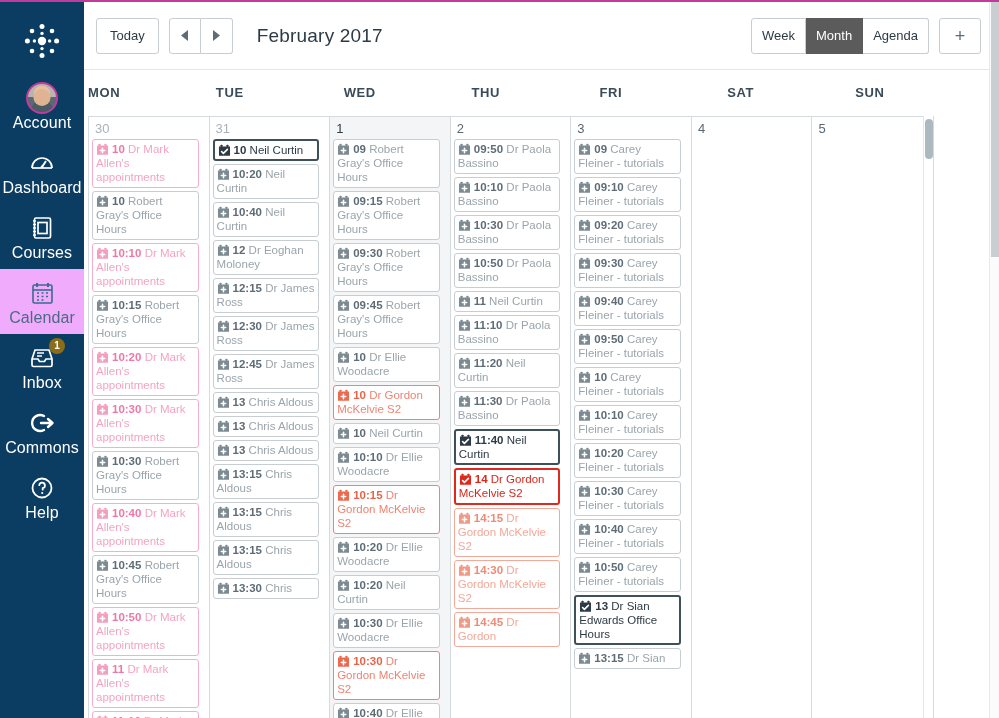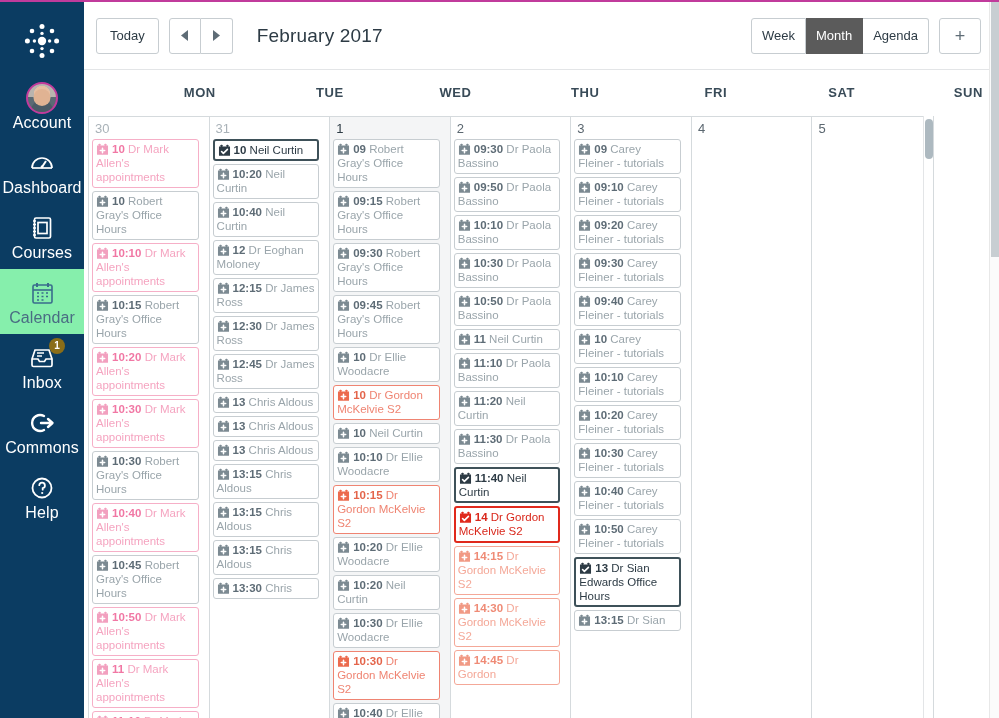--- a/index.html
+++ b/index.html
@@ -44,21 +44,21 @@
   }
   .nav-item .nav-ico { height: 30px; display:flex; align-items:center; justify-content:center; position: relative;}
   .nav-item .nav-label {
     font-size: 16px;
     line-height: 14px;
     margin-top: 3px;
     letter-spacing: .1px;
     color: #fff;
   }
   .nav-item.active {
-    background: #86efac;
+    background: #f0abfc;
   }
   .nav-item.active .nav-label { color: #4a6c83; }
   .nav-item.active .nav-ico svg { color: #3a6c8c; }
   .avatar {
     width: 32px; height: 32px; border-radius: 50%;
     border: 2px solid #c13b9c;
     background:
       radial-gradient(circle at 50% 36%, #e7bfa2 0 36%, rgba(0,0,0,0) 37%),
       linear-gradient(#b9b4ae 0 46%, #5a6a74 46% 100%),
       #8a8a8a;
@@ -145,21 +145,21 @@
 
   
   #dow-header {
     display: flex;
     height: 44px;
     align-items: center;
     padding: 0 2px 0 4px;
   }
   .dow {
     flex: 1 1 0;
-    text-align: right;
+    text-align: left;
     font-size: 13px;
     color: #394b58;
     letter-spacing: .6px;
     font-weight: bold;
   }
   #dow-header .dow:last-child { margin-right: 14px; }
 
   
   #cal-grid-wrap {
     position: absolute;
@@ -674,26 +674,20 @@
                 <path d="M8 6.6v5.4M5.3 9.3h5.4" stroke="#ffffff" stroke-width="1.9" stroke-linecap="round"></path>
               </svg><span class="t">10:40</span> <span class="n">Dr Ellie</span></div>
           </div>
           <div class="day-col">
             <div class="day-num">2</div>
             <div class="event grey"><svg viewBox="0 0 16 16" width="13" height="13" class="ico">
                 <path d="M1.2 3.2h13.6v11.3H1.2z" fill="#7c8a92"></path>
                 <rect x="3.2" y="0.9" width="2.3" height="3.2" rx="0.6" fill="#7c8a92"></rect>
                 <rect x="10.5" y="0.9" width="2.3" height="3.2" rx="0.6" fill="#7c8a92"></rect>
                 <path d="M8 6.6v5.4M5.3 9.3h5.4" stroke="#ffffff" stroke-width="1.9" stroke-linecap="round"></path>
-              </svg><span class="t">09:30</span> <span class="n">Dr Paola Bassino</span></div>
-            <div class="event grey"><svg viewBox="0 0 16 16" width="13" height="13" class="ico">
-                <path d="M1.2 3.2h13.6v11.3H1.2z" fill="#7c8a92"></path>
-                <rect x="3.2" y="0.9" width="2.3" height="3.2" rx="0.6" fill="#7c8a92"></rect>
-                <rect x="10.5" y="0.9" width="2.3" height="3.2" rx="0.6" fill="#7c8a92"></rect>
-                <path d="M8 6.6v5.4M5.3 9.3h5.4" stroke="#ffffff" stroke-width="1.9" stroke-linecap="round"></path>
               </svg><span class="t">09:50</span> <span class="n">Dr Paola Bassino</span></div>
             <div class="event grey"><svg viewBox="0 0 16 16" width="13" height="13" class="ico">
                 <path d="M1.2 3.2h13.6v11.3H1.2z" fill="#7c8a92"></path>
                 <rect x="3.2" y="0.9" width="2.3" height="3.2" rx="0.6" fill="#7c8a92"></rect>
                 <rect x="10.5" y="0.9" width="2.3" height="3.2" rx="0.6" fill="#7c8a92"></rect>
                 <path d="M8 6.6v5.4M5.3 9.3h5.4" stroke="#ffffff" stroke-width="1.9" stroke-linecap="round"></path>
               </svg><span class="t">10:10</span> <span class="n">Dr Paola Bassino</span></div>
             <div class="event grey"><svg viewBox="0 0 16 16" width="13" height="13" class="ico">
                 <path d="M1.2 3.2h13.6v11.3H1.2z" fill="#7c8a92"></path>
                 <rect x="3.2" y="0.9" width="2.3" height="3.2" rx="0.6" fill="#7c8a92"></rect>
@@ -791,20 +785,26 @@
                 <path d="M1.2 3.2h13.6v11.3H1.2z" fill="#7c8a92"></path>
                 <rect x="3.2" y="0.9" width="2.3" height="3.2" rx="0.6" fill="#7c8a92"></rect>
                 <rect x="10.5" y="0.9" width="2.3" height="3.2" rx="0.6" fill="#7c8a92"></rect>
                 <path d="M8 6.6v5.4M5.3 9.3h5.4" stroke="#ffffff" stroke-width="1.9" stroke-linecap="round"></path>
               </svg><span class="t">09:40</span> <span class="n">Carey Fleiner - tutorials</span></div>
             <div class="event grey"><svg viewBox="0 0 16 16" width="13" height="13" class="ico">
                 <path d="M1.2 3.2h13.6v11.3H1.2z" fill="#7c8a92"></path>
                 <rect x="3.2" y="0.9" width="2.3" height="3.2" rx="0.6" fill="#7c8a92"></rect>
                 <rect x="10.5" y="0.9" width="2.3" height="3.2" rx="0.6" fill="#7c8a92"></rect>
                 <path d="M8 6.6v5.4M5.3 9.3h5.4" stroke="#ffffff" stroke-width="1.9" stroke-linecap="round"></path>
+              </svg><span class="t">09:50</span> <span class="n">Carey Fleiner - tutorials</span></div>
+            <div class="event grey"><svg viewBox="0 0 16 16" width="13" height="13" class="ico">
+                <path d="M1.2 3.2h13.6v11.3H1.2z" fill="#7c8a92"></path>
+                <rect x="3.2" y="0.9" width="2.3" height="3.2" rx="0.6" fill="#7c8a92"></rect>
+                <rect x="10.5" y="0.9" width="2.3" height="3.2" rx="0.6" fill="#7c8a92"></rect>
+                <path d="M8 6.6v5.4M5.3 9.3h5.4" stroke="#ffffff" stroke-width="1.9" stroke-linecap="round"></path>
               </svg><span class="t">10</span> <span class="n">Carey Fleiner - tutorials</span></div>
             <div class="event grey"><svg viewBox="0 0 16 16" width="13" height="13" class="ico">
                 <path d="M1.2 3.2h13.6v11.3H1.2z" fill="#7c8a92"></path>
                 <rect x="3.2" y="0.9" width="2.3" height="3.2" rx="0.6" fill="#7c8a92"></rect>
                 <rect x="10.5" y="0.9" width="2.3" height="3.2" rx="0.6" fill="#7c8a92"></rect>
                 <path d="M8 6.6v5.4M5.3 9.3h5.4" stroke="#ffffff" stroke-width="1.9" stroke-linecap="round"></path>
               </svg><span class="t">10:10</span> <span class="n">Carey Fleiner - tutorials</span></div>
             <div class="event grey"><svg viewBox="0 0 16 16" width="13" height="13" class="ico">
                 <path d="M1.2 3.2h13.6v11.3H1.2z" fill="#7c8a92"></path>
                 <rect x="3.2" y="0.9" width="2.3" height="3.2" rx="0.6" fill="#7c8a92"></rect>

